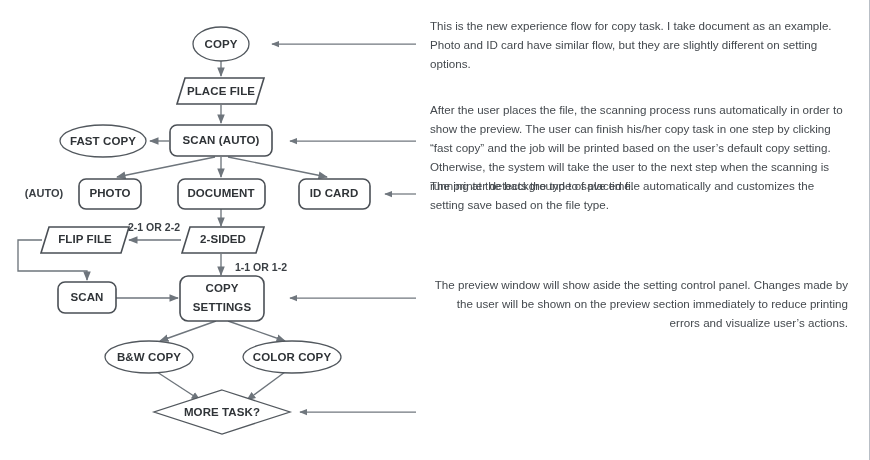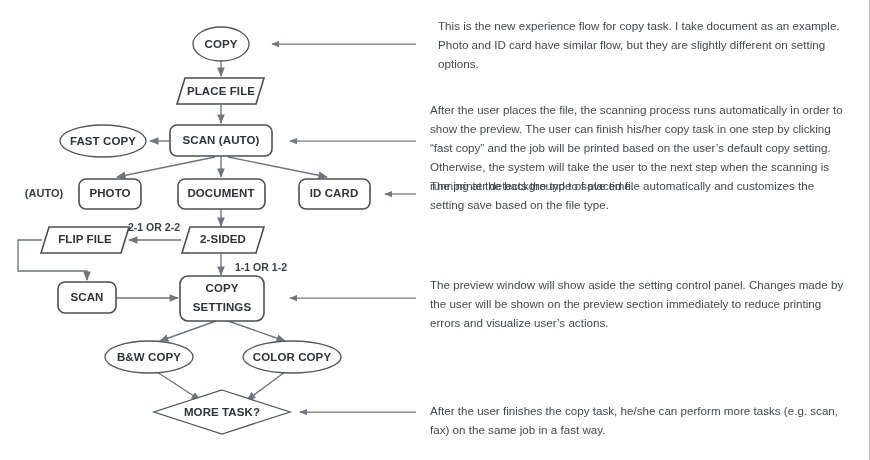--- a/index.html
+++ b/index.html
@@ -84,24 +84,24 @@
   }
   .note {
     position: absolute;
     width: 418px;
     font-family: "Liberation Sans", sans-serif;
     font-size: 11.6px;
     line-height: 19px;
     color: #44494e;
     letter-spacing: 0.01px;
   }
-  .note-1 { top: 16px; margin-left: 8px; }
+  .note-1 { top: 16px; }
   .note-2 { top: 100px; }
   .note-3 { top: 176px; }
-  .note-4 { top: 275px; }
+  .note-4 { top: 275px; text-align: right; }
   .note-5 { top: 401px; }
 </style>
 </head>
 <body>
 
 <div id="page">
 
   <svg id="flow-svg" viewBox="0 0 870 460">
     <defs>
       <marker id="arrow" viewBox="0 0 10 10" refX="9" refY="5" markerWidth="7" markerHeight="7" orient="auto-start-reverse">
@@ -215,16 +215,15 @@
       <text class="node-text" x="222" y="413">MORE TASK?</text>
     </g>
 
   </svg>
 
   <div class="notes">
     <div class="note note-1">This is the new experience flow for copy task. I take document as an example. Photo and ID card have similar flow, but they are slightly different on setting options.</div>
     <div class="note note-2">After the user places the file, the scanning process runs automatically in order to show the preview. The user can finish his/her copy task in one step by clicking “fast copy” and the job will be printed based on the user’s default copy setting. Otherwise, the system will take the user to the next step when the scanning is running at the background to save time.</div>
     <div class="note note-3">The printer detects the type of placed file automatically and customizes the setting save based on the file type.</div>
     <div class="note note-4">The preview window will show aside the setting control panel. Changes made by the user will be shown on the preview section immediately to reduce printing errors and visualize user’s actions.</div>
-    <div class="note note-5">After the user finishes the copy task, he/she can perform more tasks (e.g. scan, fax) on the same job in a fast way.</div>
   </div>
 
 </div>
 
 </body></html>

